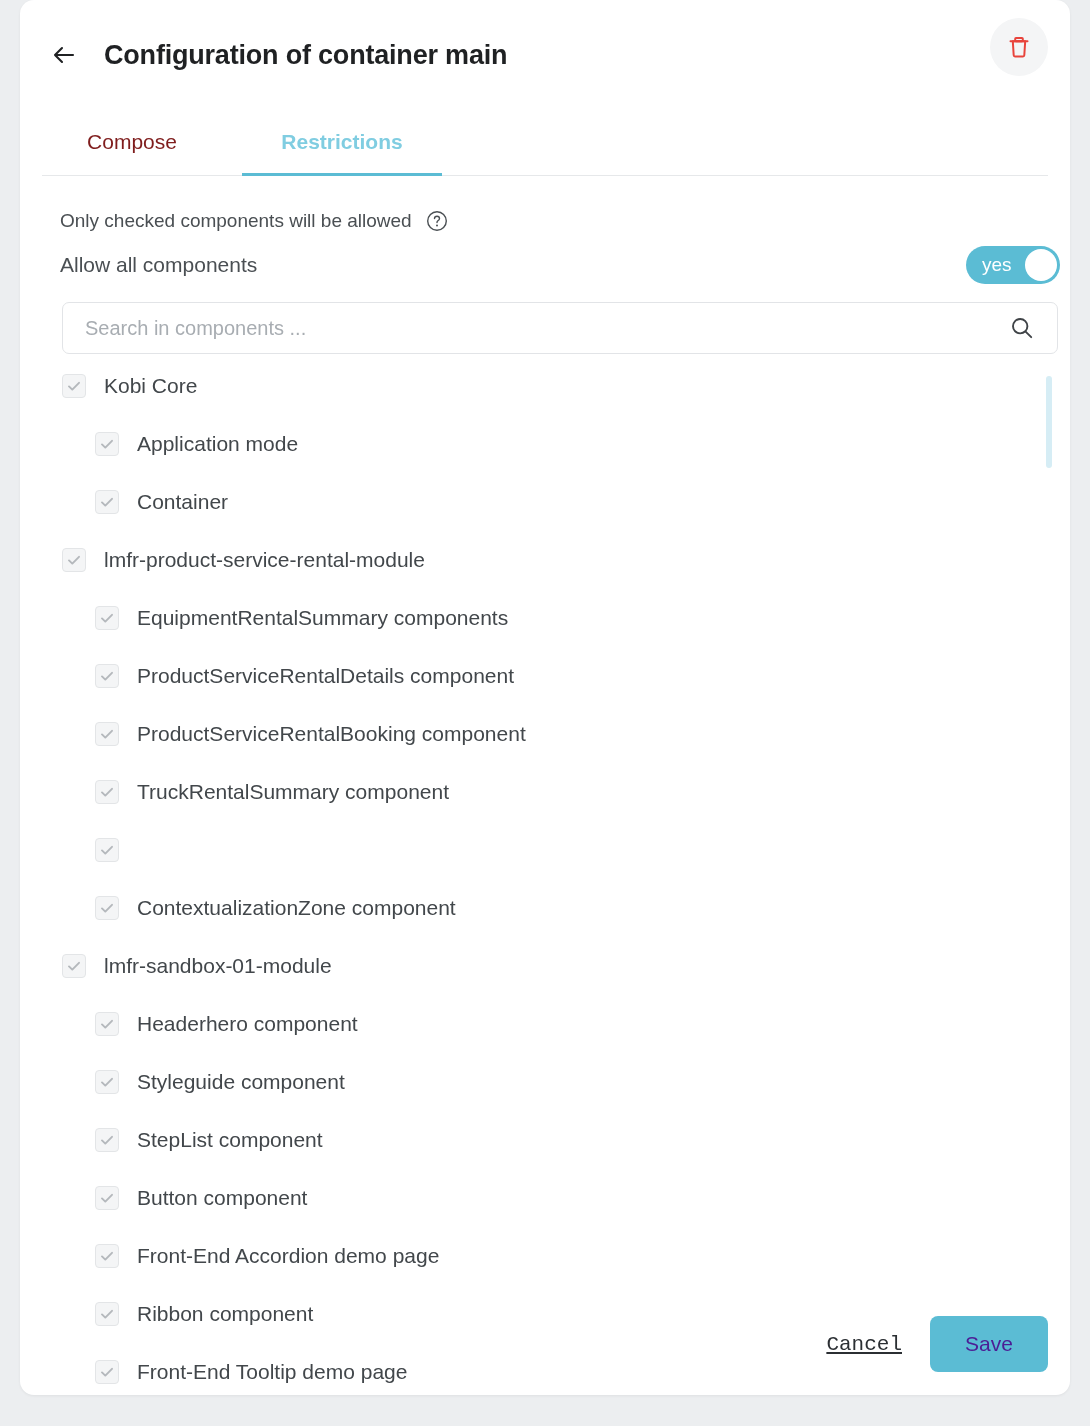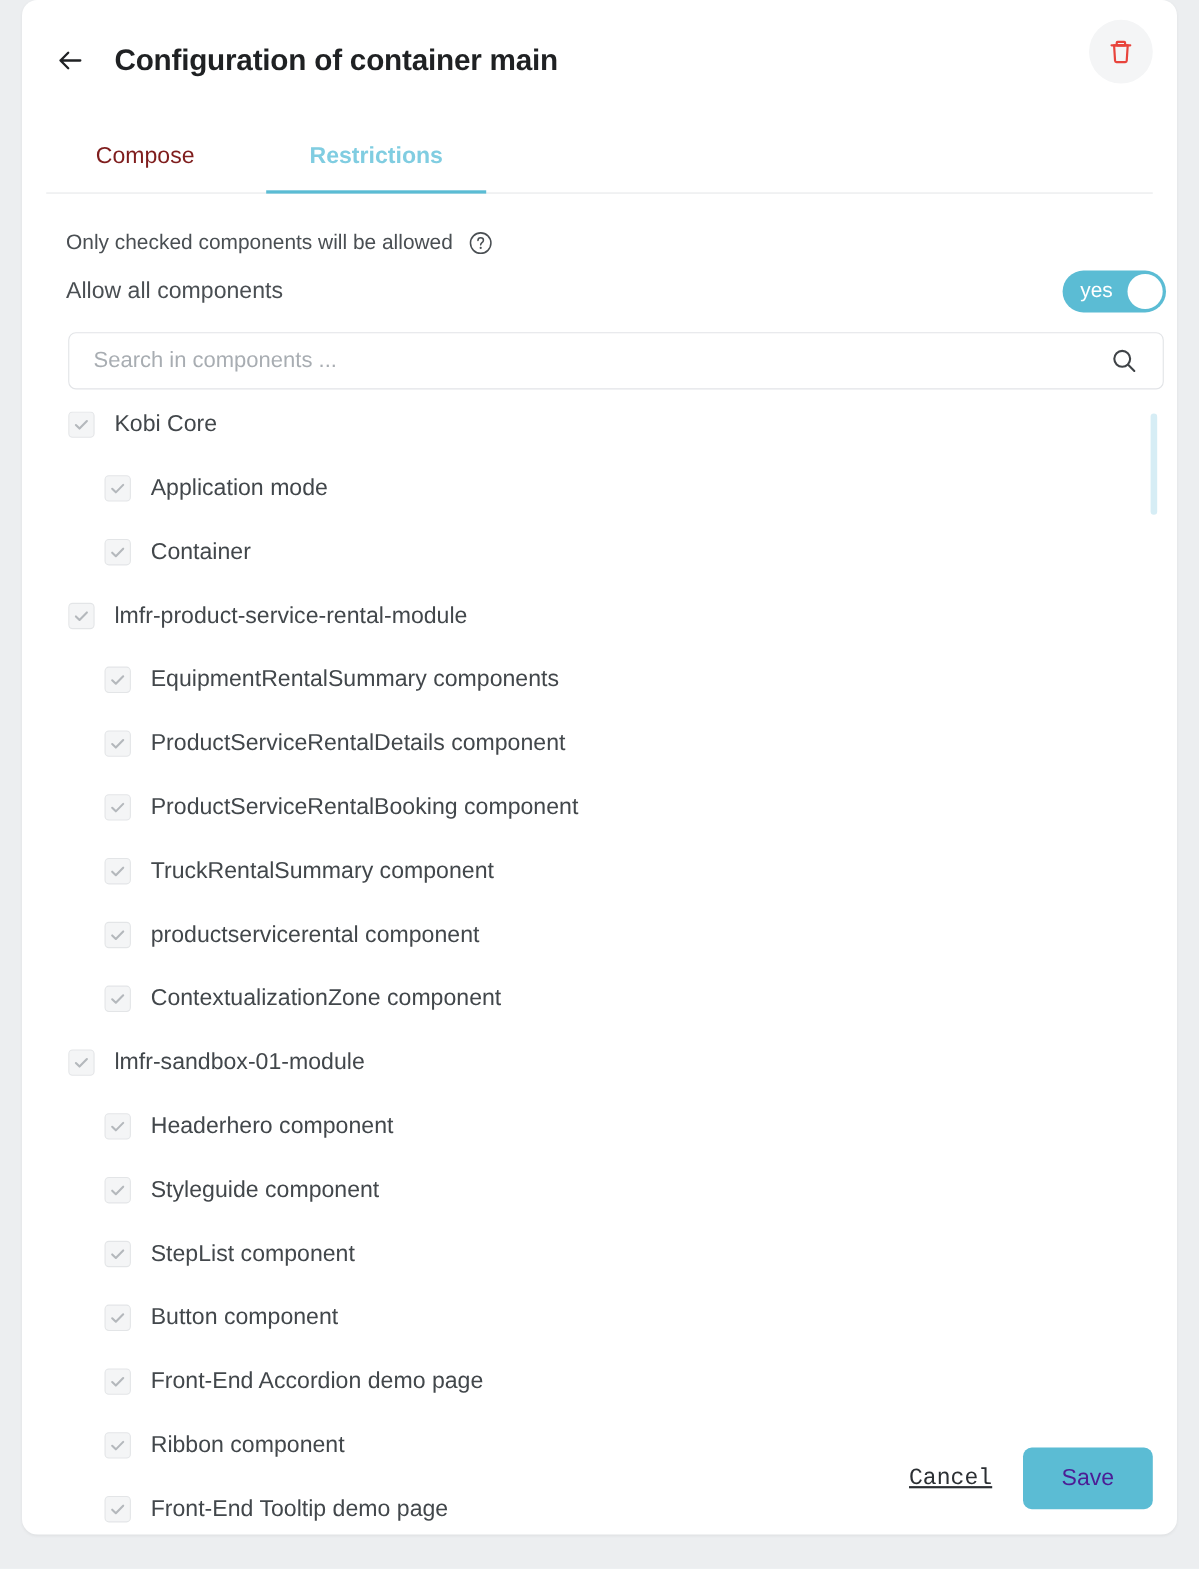--- a/index.html
+++ b/index.html
@@ -431,21 +431,20 @@
             </svg>
           </span>
           <span class="tree-label">TruckRentalSummary component</span>
         </div>
         <div class="tree-row child">
           <span class="cb">
             <svg width="16" height="16" viewBox="0 0 16 16" fill="none">
               <path d="M3 8.4L6.3 11.6L13 4.8" stroke="#b4b8bc" stroke-width="1.9" stroke-linecap="round" stroke-linejoin="round"></path>
             </svg>
           </span>
-          <span class="tree-label">productservicerental component</span>
         </div>
         <div class="tree-row child">
           <span class="cb">
             <svg width="16" height="16" viewBox="0 0 16 16" fill="none">
               <path d="M3 8.4L6.3 11.6L13 4.8" stroke="#b4b8bc" stroke-width="1.9" stroke-linecap="round" stroke-linejoin="round"></path>
             </svg>
           </span>
           <span class="tree-label">ContextualizationZone component</span>
         </div>
         <div class="tree-row group-start">

